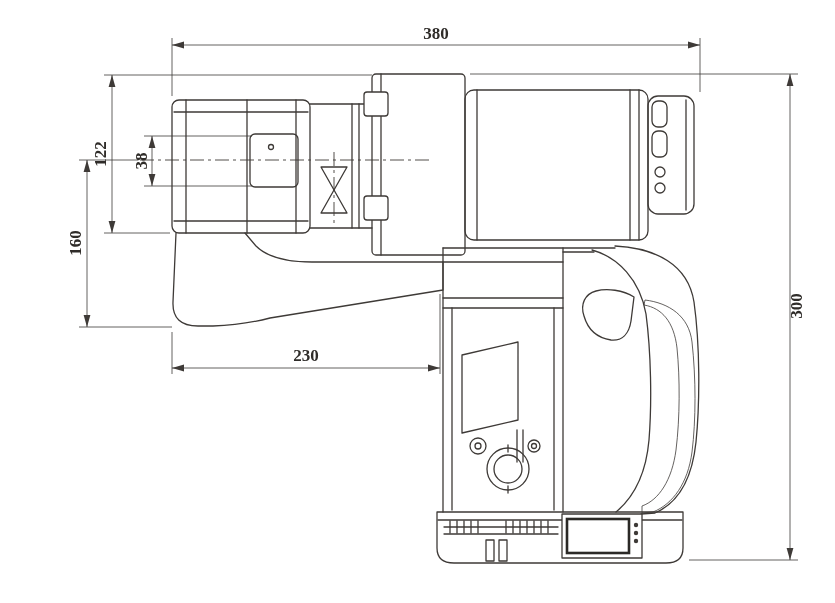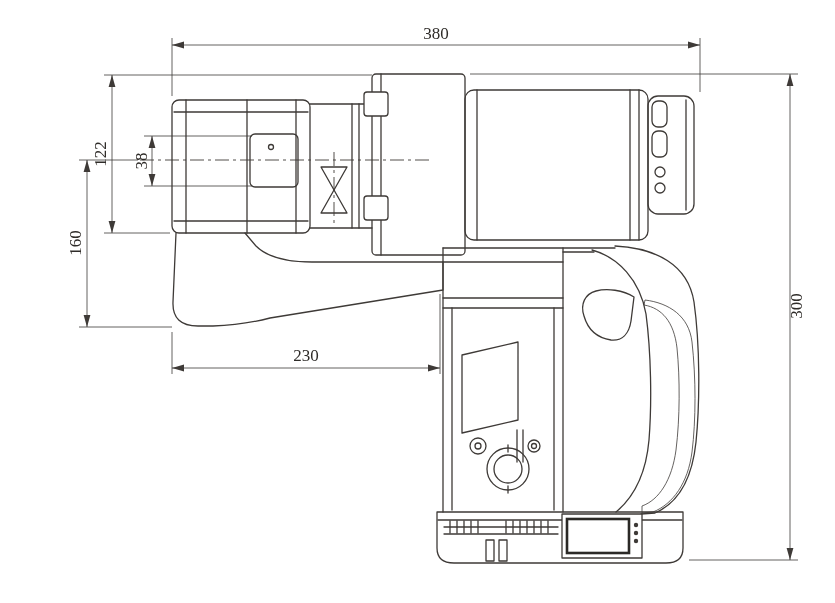--- a/index.html
+++ b/index.html
@@ -7,20 +7,21 @@
     padding: 0;
     background: #ffffff;
     font-family: "Liberation Serif", serif;
   }
   .canvas {
     position: relative;
     width: 835px;
     height: 603px;
     background: #ffffff;
     overflow: hidden;
+    font-weight: bold;
   }
   svg { display: block; }
   .ln     { stroke: #3e3a37; stroke-width: 1.3; fill: none; stroke-linecap: round; stroke-linejoin: round; }
   .thin   { stroke: #3e3a37; stroke-width: 0.8; fill: none; }
   .cl     { stroke: #3e3a37; stroke-width: 0.9; fill: none; stroke-dasharray: 14 4 3 4; }
   .thick  { stroke: #2b2926; stroke-width: 2.6; fill: none; }
   .dot    { fill: #3e3a37; stroke: none; }
   .wfill  { fill: #ffffff; }
   .dim-text { font-family: "Liberation Serif", serif; font-size: 17px; fill: #2f2c29; }
 </style>

